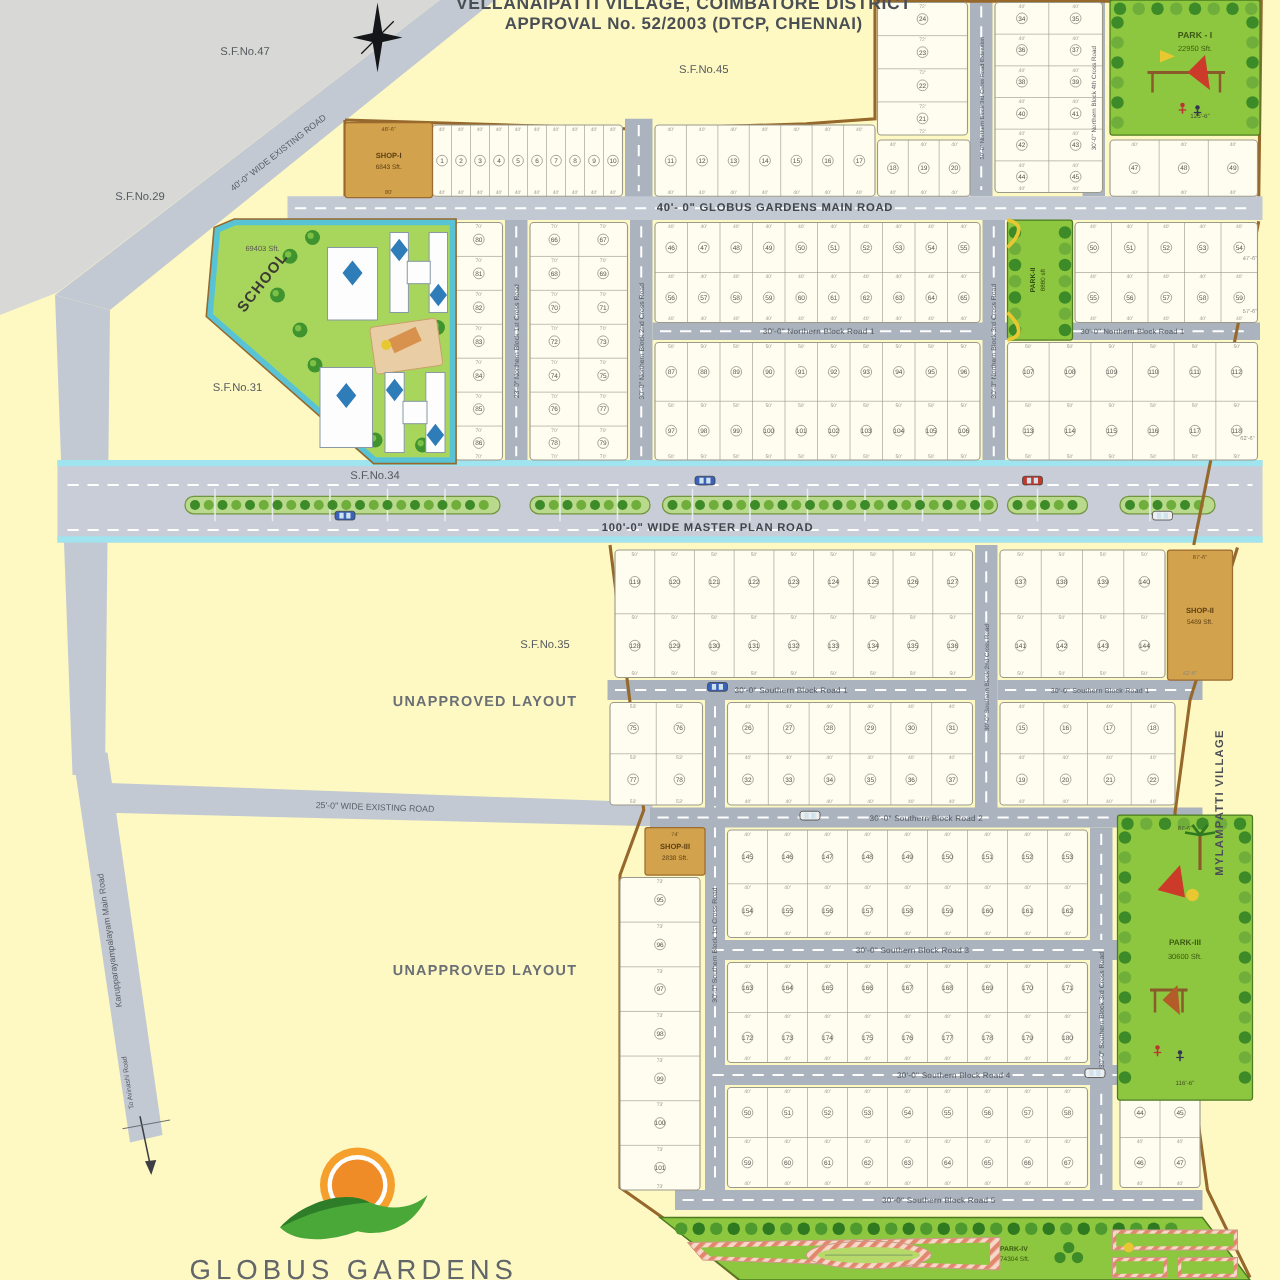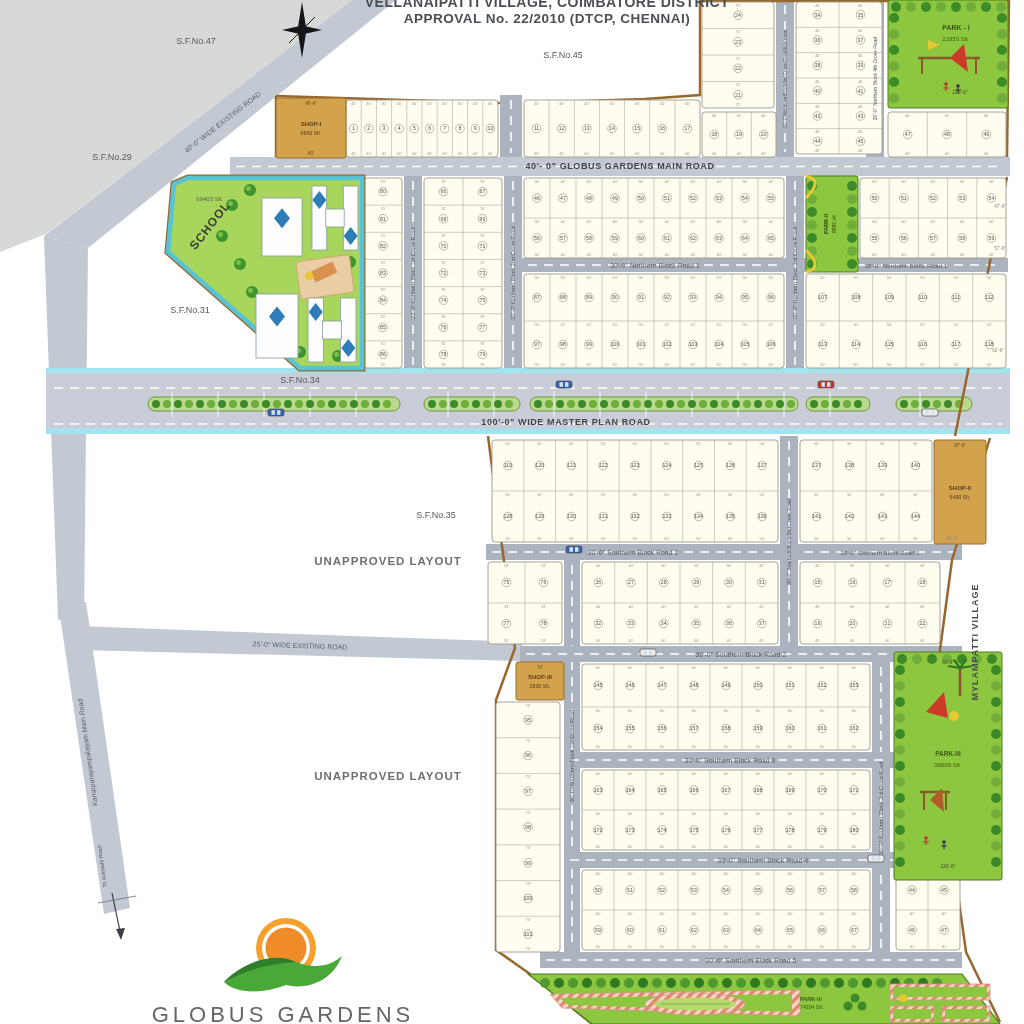--- a/index.html
+++ b/index.html
@@ -1,32 +1,32 @@
 <!DOCTYPE html>
 <html><head>
 <meta charset="utf-8">
 <style>
   html,body{margin:0;padding:0;background:#e8e8e6;}
-  .page{position:relative;width:1024px;height:1024px;margin:0 auto;background:#ffffff;overflow:hidden;
+  .page{position:relative;width:1024px;height:1024px;margin:0 auto;background:#fef9c3;overflow:hidden;
         font-family:"Liberation Sans",sans-serif;}
   .header{position:absolute;top:-6px;left:70px;right:0;text-align:center;color:#4a4f55;z-index:5;}
   .header .l1{font-size:14px;font-weight:bold;letter-spacing:.5px;}
   .header .l2{font-size:13.5px;font-weight:bold;letter-spacing:.5px;margin-top:1px;}
   #map{position:absolute;left:0;top:0;}
   .logo{position:absolute;left:148px;top:902px;width:270px;text-align:center;z-index:6;}
   .logo .lname{font-size:22px;color:#62666a;letter-spacing:4px;margin-top:-4px;}
 </style>
 </head>
 <body>
 
 <div class="page">
 
   <div class="header">
     <div class="l1">VELLANAIPATTI VILLAGE, COIMBATORE DISTRICT</div>
-    <div class="l2">APPROVAL No. 22/2010 (DTCP, CHENNAI)</div>
+    <div class="l2">APPROVAL No. 52/2003 (DTCP, CHENNAI)</div>
   </div>
 
   <svg id="map" width="1024" height="1024" viewBox="0 0 1024 1024">
     <defs>
       <pattern id="stripe" patternUnits="userSpaceOnUse" width="7" height="7" patternTransform="rotate(45)">
         <rect width="7" height="7" fill="#f6d7c8"></rect>
         <rect width="3.5" height="7" fill="#e2876e"></rect>
       </pattern>
     </defs>
   <polygon points="0,0 352,0 46,234 0,252" fill="#d8d9d6"></polygon>

